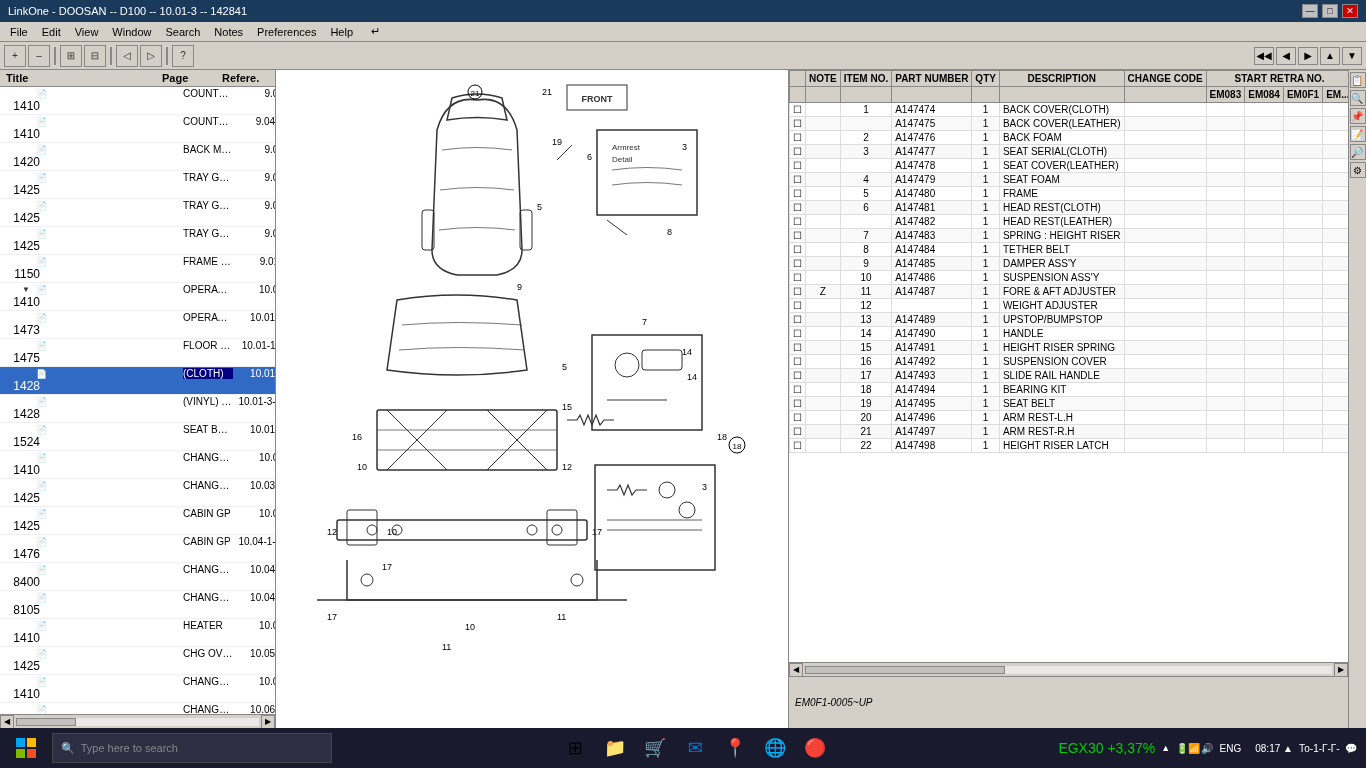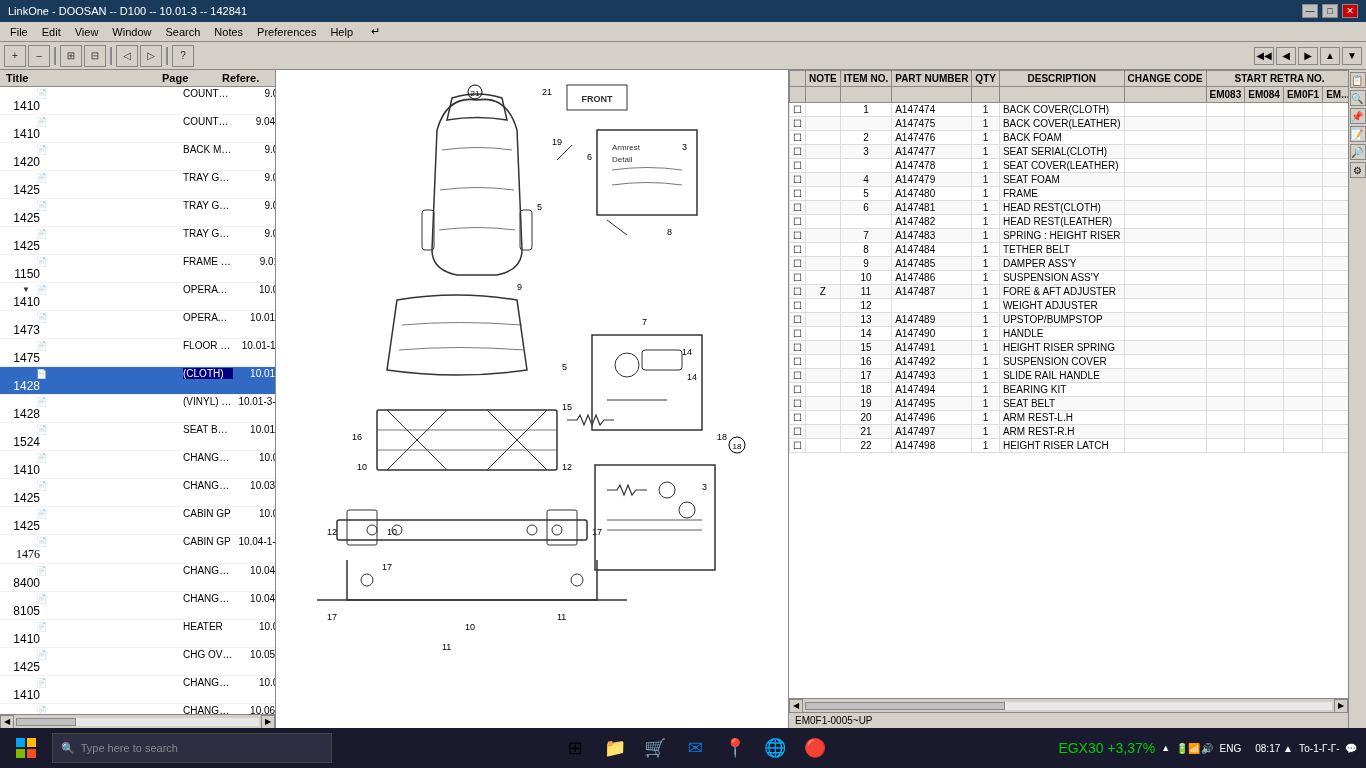--- a/index.html
+++ b/index.html
@@ -189,22 +189,23 @@
       padding: 1px 3px;
       white-space: nowrap;
       font-size: 10px;
     }
     #parts-table tr:nth-child(even) { background: #f9f9f9; }
     .checkbox-cell { text-align: center; width: 16px; }
     .center-cell { text-align: center; }
     #parts-footer {
       background: #d4d0c8;
       border-top: 1px solid #888;
-      padding: 2px 6px;
+      padding: 20px 6px;
       font-size: 10px;
+      font-style: italic;
     }
 
     
     #right-sidebar {
       width: 18px;
       background: #d4d0c8;
       border-left: 1px solid #888;
       display: flex;
       flex-direction: column;
       align-items: center;
@@ -460,21 +461,21 @@
           <span class="item-title" style="flex: 1 1 0%; overflow: hidden; text-overflow: ellipsis; white-space: nowrap; display: inline-block; max-width: 130px;">CABIN GP</span>
           <span class="item-page" style="width: 55px; display: inline-block; text-align: right; padding-right: 4px;">10.04</span>
           <span class="item-ref" style="width: 38px; display: inline-block; text-align: right;">1425</span>
         </div>
         <div class="tree-item">
           <span style="width: 20px; display: inline-block;"></span>
           <span class="expand-icon" style="width: 10px; display: inline-block;"></span>
           <span class="doc-icon" style="width: 14px; display: inline-block;">📄</span>
           <span class="item-title" style="flex: 1 1 0%; overflow: hidden; text-overflow: ellipsis; white-space: nowrap; display: inline-block; max-width: 130px;">CABIN GP</span>
           <span class="item-page" style="width: 55px; display: inline-block; text-align: right; padding-right: 4px;">10.04-1-...</span>
-          <span class="item-ref" style="width: 38px; display: inline-block; text-align: right; font-family: Liberation Serif, serif;">1476</span>
+          <span class="item-ref" style="width: 38px; display: inline-block; text-align: right;">1476</span>
         </div>
         <div class="tree-item">
           <span style="width: 20px; display: inline-block;"></span>
           <span class="expand-icon" style="width: 10px; display: inline-block;"></span>
           <span class="doc-icon" style="width: 14px; display: inline-block;">📄</span>
           <span class="item-title" style="flex: 1 1 0%; overflow: hidden; text-overflow: ellipsis; white-space: nowrap; display: inline-block; max-width: 130px;">CHANGEOVER AR.-CA...</span>
           <span class="item-page" style="width: 55px; display: inline-block; text-align: right; padding-right: 4px;">10.04-2</span>
           <span class="item-ref" style="width: 38px; display: inline-block; text-align: right;">8400</span>
         </div>
         <div class="tree-item">

